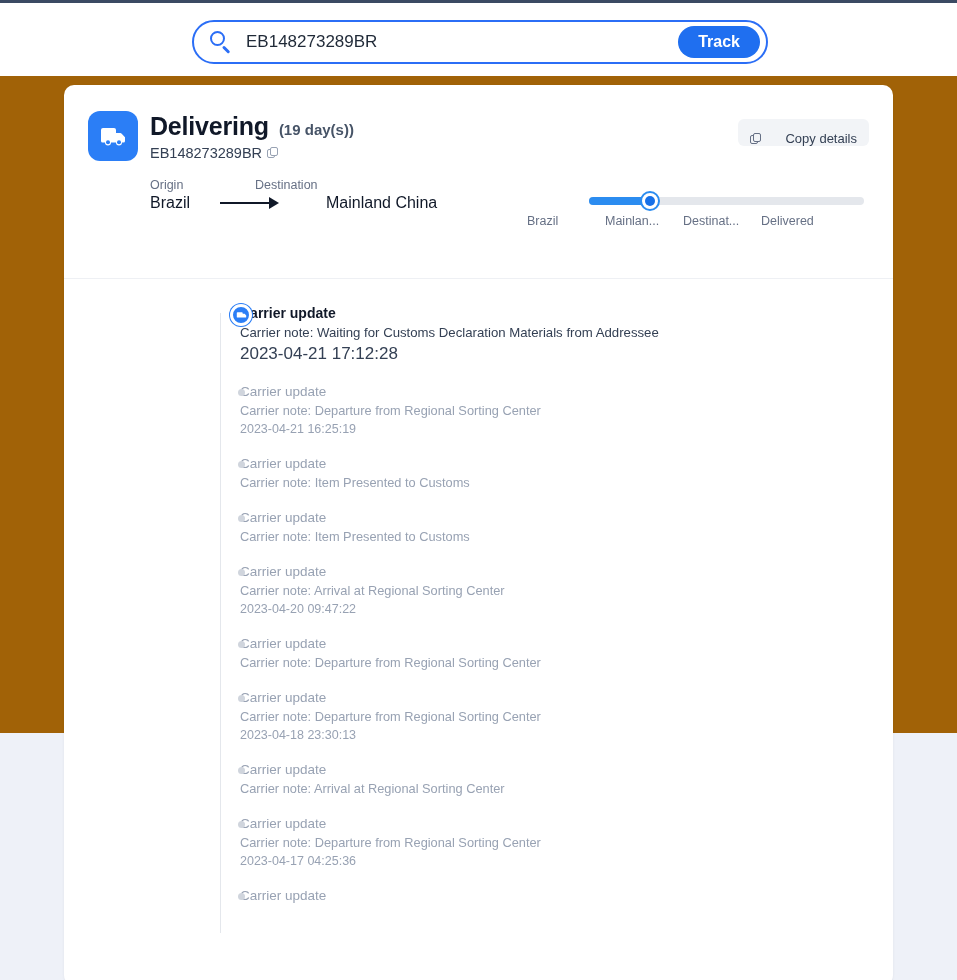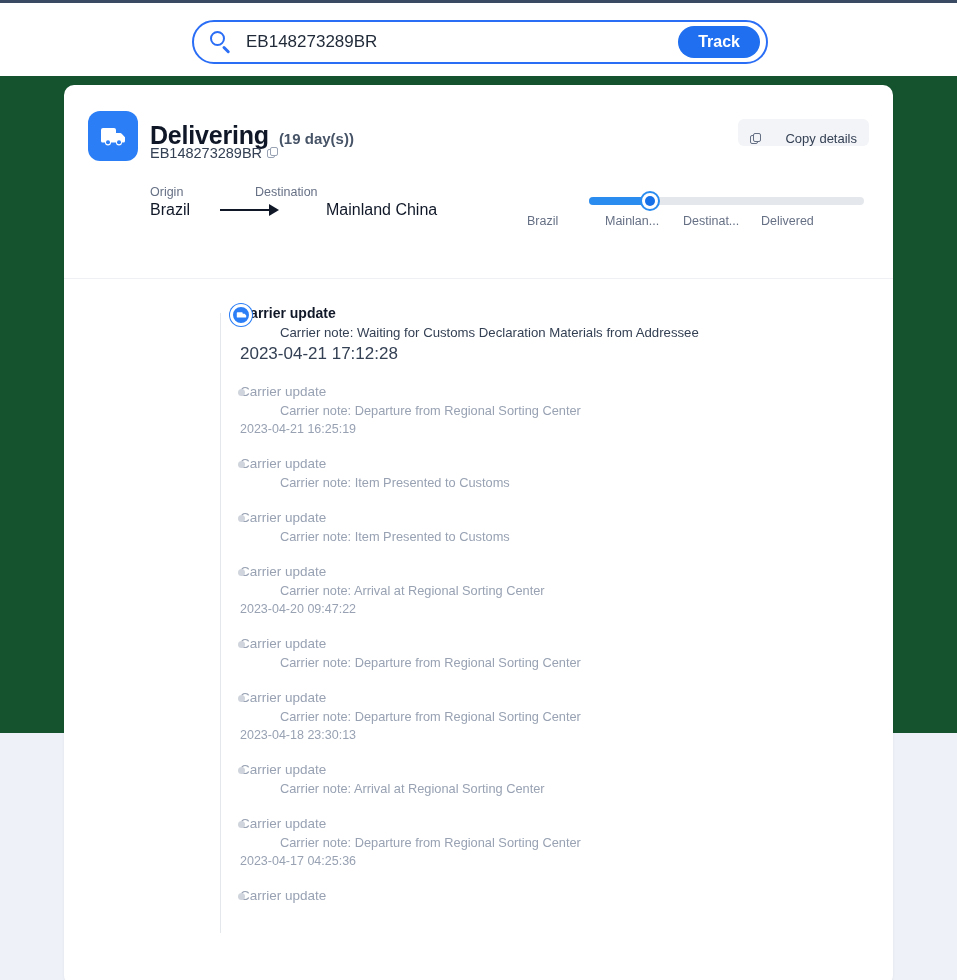--- a/index.html
+++ b/index.html
@@ -10,21 +10,21 @@
     height: 980px;
     overflow: hidden;
     background: #eef1f8;
     font-family: "Liberation Sans", sans-serif;
   }
 
   .page {
     position: relative;
     width: 957px;
     height: 733px;
-    background: #14532d;
+    background: #a16207;
   }
 
   
   .topbar {
     position: relative;
     height: 76px;
     background: #ffffff;
     border-top: 3px solid #3b4a63;
     display: flex;
     align-items: center;
@@ -118,21 +118,21 @@
     background: #2b7ef6;
     display: flex;
     align-items: center;
     justify-content: center;
   }
   .truck-badge svg { display:block; }
 
   .status-line {
     position: absolute;
     left: 86px;
-    top: 36px;
+    top: 27px;
     display: flex;
     align-items: baseline;
     gap: 10px;
   }
   .status-text {
     font-size: 25px;
     font-weight: bold;
     color: #101828;
     letter-spacing: -0.2px;
   }
@@ -183,21 +183,21 @@
     cursor: pointer;
     font-family: "Liberation Sans", sans-serif;
   }
   .copy-details .copy-icon-sm .b1 { border-color:#667085; }
   .copy-details .copy-icon-sm .b2 { border-color:#667085; background:#f2f4f7; }
 
   
   .route {
     position: absolute;
     left: 86px;
-    top: 100px;
+    top: 93px;
   }
   .route-labels {
     display: flex;
     font-size: 12.5px;
     color: #667085;
   }
   .route-labels .origin-lbl { width: 105px; }
   .route-vals {
     display: flex;
     align-items: center;
@@ -323,21 +323,20 @@
   }
   .tl-title {
     font-size: 13.5px;
     color: #98a2b3;
     margin-bottom: 4px;
   }
   .tl-note {
     font-size: 12.8px;
     color: #98a2b3;
     margin-bottom: 4px;
-    margin-left: 40px;
   }
   .tl-time {
     font-size: 12.5px;
     color: #98a2b3;
   }
   .tl-item.active .tl-title {
     color: #101828;
     font-weight: bold;
     font-size: 14px;
   }

